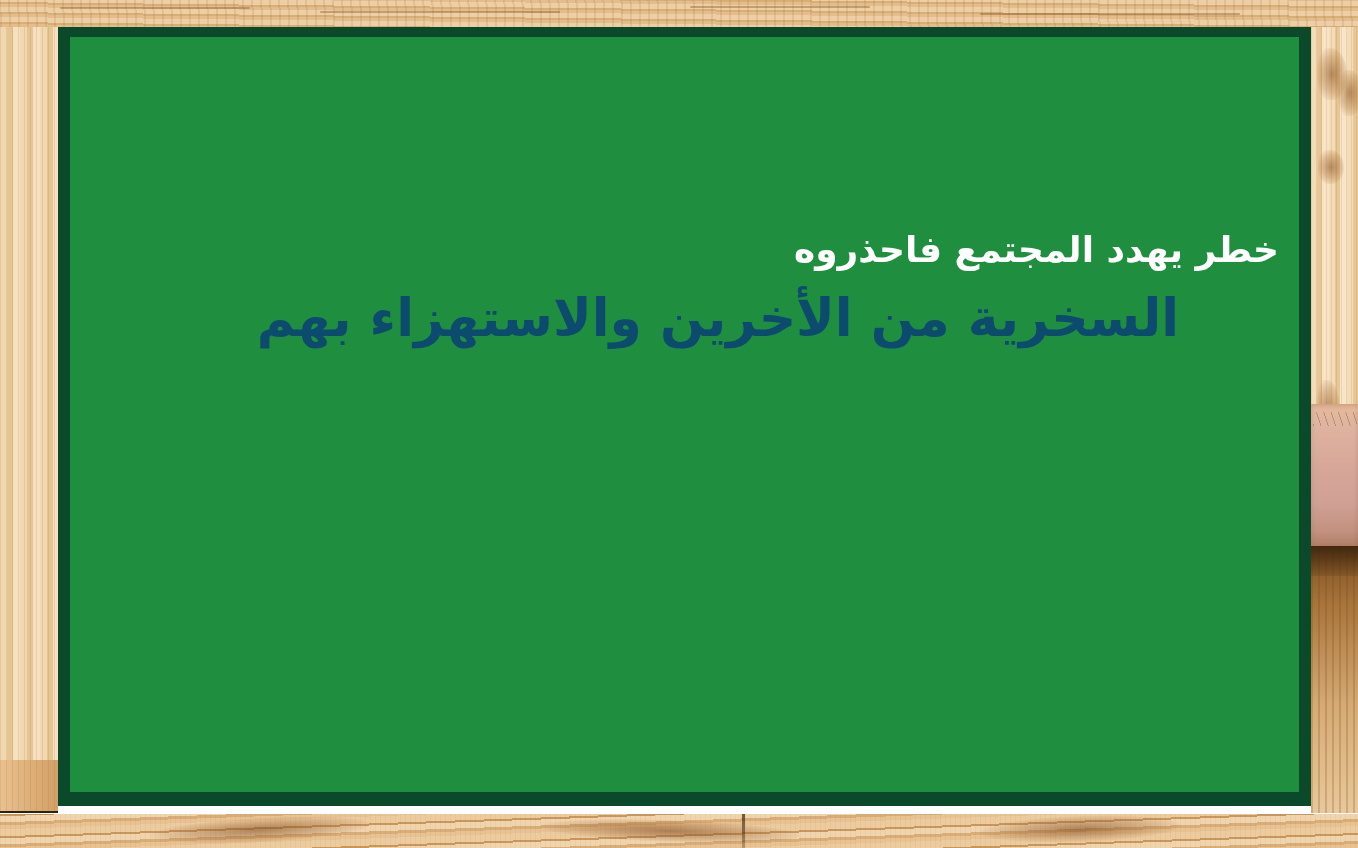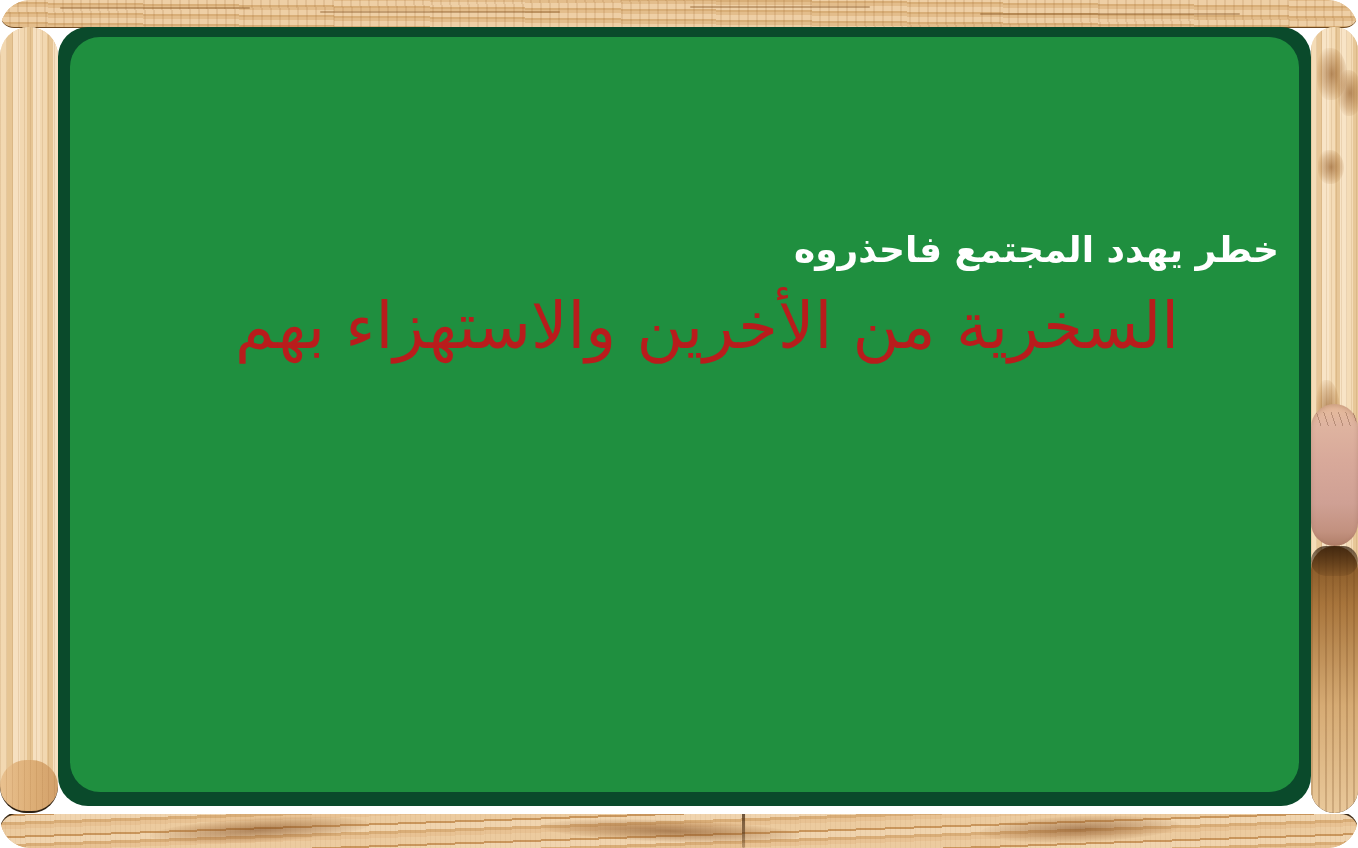--- a/index.html
+++ b/index.html
@@ -1,16 +1,16 @@
 <!DOCTYPE html>
 <html lang="ar" dir="rtl"><head>
 <meta charset="utf-8">
 <title>Green Board Arabic Poster</title>
 <style>
-  * { margin:0; padding:0; box-sizing:border-box;border-radius:30px; }
+  * { margin:0; padding:0; box-sizing:border-box; }
   html, body {
     width:1358px; height:848px;
     overflow:hidden;
     background:#ffffff;
     font-family:"DejaVu Sans","Liberation Sans",sans-serif;
   }
 
   .scene {
     position:relative;
     width:1358px; height:848px;
@@ -207,23 +207,23 @@
     font-weight:bold;
     line-height:1.25;
     letter-spacing:0px;
     white-space:nowrap;
     text-align:right;
   }
   .line-2 {
     position:absolute;
     right:120px; top:248px;
     width:980px;
-    color:#b91c1c;
-    font-size:64px;
-    font-weight:normal;
+    color:#0c4a6e;
+    font-size:52px;
+    font-weight:bold;
     line-height:1.3;
     white-space:nowrap;
     text-align:right;
   }
 </style>
 </head>
 <body>
 
 <div class="scene">
 

